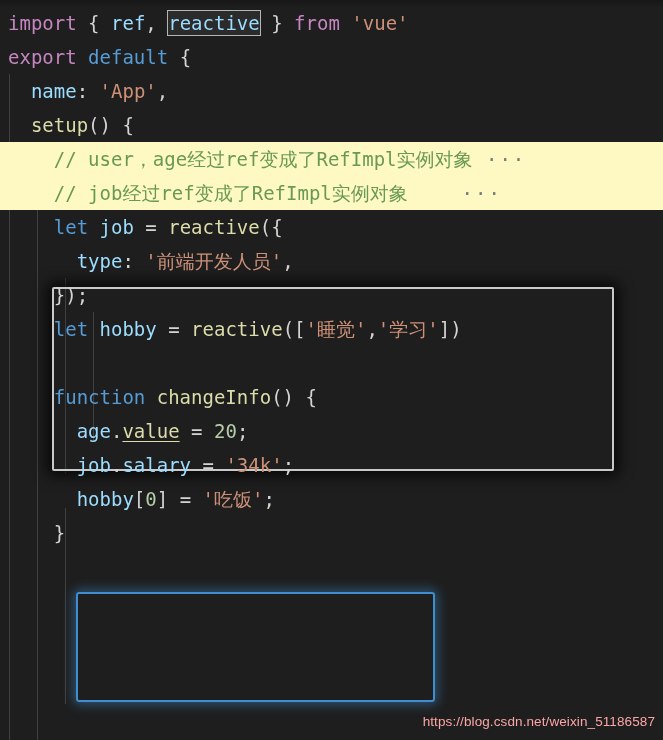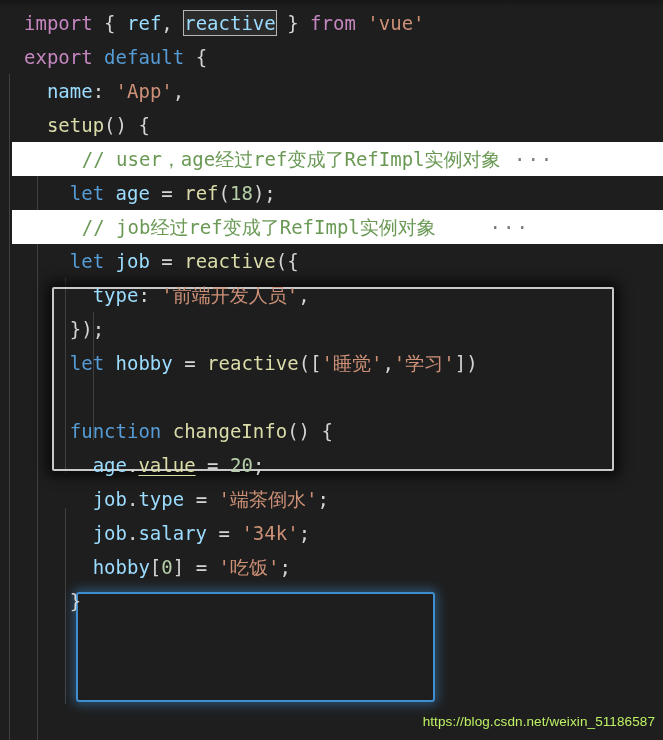--- a/index.html
+++ b/index.html
@@ -23,27 +23,26 @@
   #code {
     position: absolute;
     left: 0;
     top: 6px;
     width: 663px;
   }
   .line {
     position: relative;
     height: 34px;
     white-space: pre;
-    padding-left: 24px;
+    padding-left: 8px;
     box-sizing: border-box;
     color: #d4d4d4;
   }
   .line.hl {
-    background: #ffffff;
-    margin-left: 12px;
+    background: #fef9c3;
   }
 
   
   .guide {
     position: absolute;
     width: 1px;
     background: #404040;
     z-index: 0;
   }
   .guide.g0 { left: 9px; }
@@ -108,21 +107,21 @@
 
   
   #watermark {
     position: absolute;
     right: 8px;
     bottom: 10px;
     z-index: 5;
     font-family: "Liberation Sans", sans-serif;
     font-size: 13.5px;
     line-height: 16px;
-    color: #bef264;
+    color: #fca5a5;
     letter-spacing: 0.1px;
   }
 
   
   #topfade {
     position: absolute;
     left: 0; top: 0;
     width: 663px; height: 8px;
     background: linear-gradient(#171717, #1e1e1e);
     z-index: 4;
@@ -139,30 +138,28 @@
   <div class="guide g2" style="top:278px; height:196px;"></div>
   <div class="guide g3" style="top:312px; height:128px;"></div>
   <div class="guide g2" style="top:508px; height:196px;"></div>
 
   <div id="code">
       <div class="line"><span class="code-text"><span class="kw-import">import</span><span class="punc"> </span><span class="punc">{</span><span class="punc"> </span><span class="ident">ref</span><span class="punc">,</span><span class="punc"> </span><span class="sel">reactive</span><span class="punc"> </span><span class="punc">}</span><span class="punc"> </span><span class="kw-import">from</span><span class="punc"> </span><span class="str">'vue'</span></span></div>
       <div class="line"><span class="code-text"><span class="kw-import">export</span><span class="punc"> </span><span class="kw-decl">default</span><span class="punc"> </span><span class="punc">{</span></span></div>
       <div class="line"><span class="code-text"><span class="punc">  </span><span class="ident">name</span><span class="punc">:</span><span class="punc"> </span><span class="str">'App'</span><span class="punc">,</span></span></div>
       <div class="line"><span class="code-text"><span class="punc">  </span><span class="fn">setup</span><span class="punc">() {</span></span></div>
       <div class="line hl"><span class="code-text"><span class="punc">    </span><span class="cmt">// user，age经过ref变成了RefImpl实例对象</span><span class="ellipsis"> ···</span></span></div>
-      <div class="line"><span class="code-text"><span class="punc">    </span><span class="kw-decl">let</span><span class="punc"> </span><span class="ident">age</span><span class="punc"> </span><span class="op">=</span><span class="punc"> </span><span class="fn">ref</span><span class="punc">(</span><span class="num">18</span><span class="punc">);</span></span></div>
       <div class="line hl"><span class="code-text"><span class="punc">    </span><span class="cmt">// job经过ref变成了RefImpl实例对象</span><span class="ellipsis">    ···</span></span></div>
       <div class="line"><span class="code-text"><span class="punc">    </span><span class="kw-decl">let</span><span class="punc"> </span><span class="ident">job</span><span class="punc"> </span><span class="op">=</span><span class="punc"> </span><span class="fn">reactive</span><span class="punc">({</span></span></div>
       <div class="line"><span class="code-text"><span class="punc">      </span><span class="ident">type</span><span class="punc">:</span><span class="punc"> </span><span class="str">'前端开发人员'</span><span class="punc">,</span></span></div>
       <div class="line"><span class="code-text"><span class="punc">    </span><span class="punc">});</span></span></div>
       <div class="line"><span class="code-text"><span class="punc">    </span><span class="kw-decl">let</span><span class="punc"> </span><span class="ident">hobby</span><span class="punc"> </span><span class="op">=</span><span class="punc"> </span><span class="fn">reactive</span><span class="punc">([</span><span class="str">'睡觉'</span><span class="punc">,</span><span class="str">'学习'</span><span class="punc">])</span></span></div>
       <div class="line"><span class="code-text"> </span></div>
       <div class="line"><span class="code-text"><span class="punc">    </span><span class="kw-decl">function</span><span class="punc"> </span><span class="fn">changeInfo</span><span class="punc">() {</span></span></div>
       <div class="line"><span class="code-text"><span class="punc">      </span><span class="ident">age</span><span class="punc">.</span><span class="underl">value</span><span class="punc"> </span><span class="op">=</span><span class="punc"> </span><span class="num">20</span><span class="punc">;</span></span></div>
-      <div class="line"><span class="code-text"><span class="punc">      </span><span class="ident">job</span><span class="punc">.</span><span class="prop">type</span><span class="punc"> </span><span class="op">=</span><span class="punc"> </span><span class="str">'端茶倒水'</span><span class="punc">;</span></span></div>
       <div class="line"><span class="code-text"><span class="punc">      </span><span class="ident">job</span><span class="punc">.</span><span class="prop">salary</span><span class="punc"> </span><span class="op">=</span><span class="punc"> </span><span class="str">'34k'</span><span class="punc">;</span></span></div>
       <div class="line"><span class="code-text"><span class="punc">      </span><span class="ident">hobby</span><span class="punc">[</span><span class="num">0</span><span class="punc">]</span><span class="punc"> </span><span class="op">=</span><span class="punc"> </span><span class="str">'吃饭'</span><span class="punc">;</span></span></div>
       <div class="line"><span class="code-text"><span class="punc">    </span><span class="punc">}</span></span></div>
     </div>
 
   <div class="box" id="box-reactive"></div>
   <div class="box" id="box-mutate"></div>
 
   <div id="topfade"></div>
 

